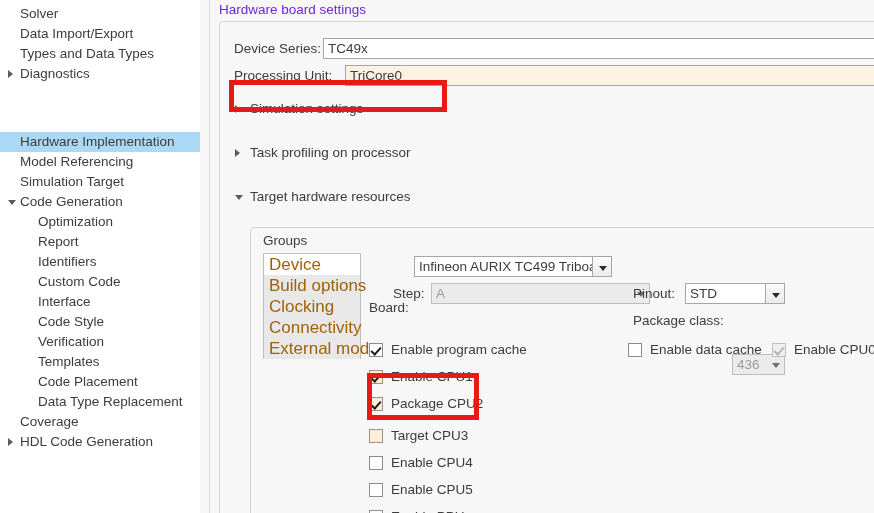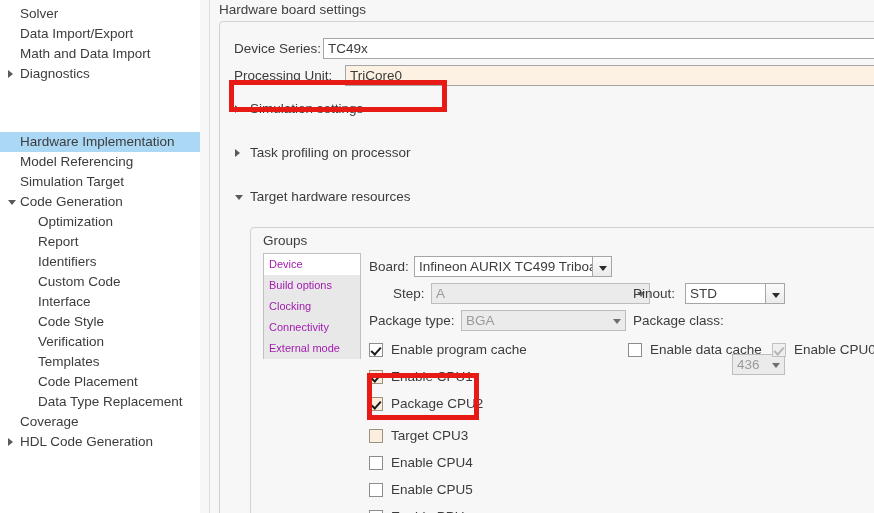--- a/index.html
+++ b/index.html
@@ -81,21 +81,21 @@
     left: 211px; top: 0;
     width: 663px; height: 513px;
     background: #f7f7f7;
     overflow: hidden;
   }
 
   .panel-title {
     position: absolute;
     left: 8px; top: 1px;
     font-size: 13.5px;
-    color: #404040;
+    color: #6d28d9;
     line-height: 18px;
   }
 
   .group-box {
     position: absolute;
     left: 8px; top: 21px;
     width: 680px;
     height: 500px;
     border: 1px solid #d2d2d2;
     border-radius: 4px;
@@ -188,22 +188,22 @@
     position: absolute;
     left: 12px; top: 25px;
     width: 98px;
     background: #e8e8e8;
     border: 1px solid #c0c0c0;
     border-bottom: none;
   }
   .groups-list .gitem {
     height: 21px;
     line-height: 21px;
-    font-size: 11px;
-    color: #a21caf;
+    font-size: 17px;
+    color: #a16207;
     padding-left: 5px;
     background: #e8e8e8;
     white-space: nowrap;
     cursor: default;
   }
   .groups-list .gitem.sel {
     background: #ffffff;
   }
 
   
@@ -302,21 +302,21 @@
   }
 </style>
 </head>
 <body>
 
 <div id="app">
 
   <div id="sidebar">
       <div class="tree-item lvl1"><span>Solver</span></div>
       <div class="tree-item lvl1"><span>Data Import/Export</span></div>
-      <div class="tree-item lvl1"><span>Math and Data Import</span></div>
+      <div class="tree-item lvl1"><span>Types and Data Types</span></div>
       <div class="tree-item lvl1"><span class="tw closed"></span><span>Diagnostics</span></div>
       <div class="tree-item lvl1 sel"><span>Hardware Implementation</span></div>
       <div class="tree-item lvl1"><span>Model Referencing</span></div>
       <div class="tree-item lvl1"><span>Simulation Target</span></div>
       <div class="tree-item lvl1"><span class="tw open"></span><span>Code Generation</span></div>
       <div class="tree-item lvl2"><span>Optimization</span></div>
       <div class="tree-item lvl2"><span>Report</span></div>
       <div class="tree-item lvl2"><span>Identifiers</span></div>
       <div class="tree-item lvl2"><span>Custom Code</span></div>
       <div class="tree-item lvl2"><span>Interface</span></div>
@@ -368,21 +368,21 @@
 
         <div class="groups-list" id="groups-list">
             <div class="gitem sel"><span>Device</span></div>
             <div class="gitem"><span>Build options</span></div>
             <div class="gitem"><span>Clocking</span></div>
             <div class="gitem"><span>Connectivity</span></div>
             <div class="gitem"><span>External mode</span></div>
           </div>
 
         <div class="rc" style="left:118px; top:28px;">
-          <div class="field-label" style="position:relative; left:0; display:inline-block;">Board:</div>
+          <div class="field-label" style="position:relative; left:0; display:inline-block;margin-top:41px;">Board:</div>
           <div class="combo" style="left:45px; top:0; width:198px;">
             <span>Infineon AURIX TC499 Triboard</span>
             <span class="arrow-btn"></span>
           </div>
         </div>
 
         <div class="rc" style="left:118px; top:55px;margin-left:24px;">
           <div class="field-label" style="position:relative; left:0; display:inline-block;">Step:</div>
           <div class="combo disabled flat" style="left:38px; top:0; width:219px;">
             <span>A</span>
@@ -391,27 +391,20 @@
         </div>
 
         <div class="rc" style="left:382px; top:55px;">
           <div class="field-label" style="position:relative; left:0; display:inline-block;">Pinout:</div>
           <div class="combo" style="left:52px; top:0; width:100px;">
             <span>STD</span>
             <span class="arrow-btn"></span>
           </div>
         </div>
 
-        <div class="rc" style="left:118px; top:82px;">
-          <div class="field-label" style="position:relative; left:0; display:inline-block;">Package type:</div>
-          <div class="combo disabled flat" style="left:92px; top:0; width:165px;">
-            <span>BGA</span>
-            <span class="arrow-btn"></span>
-          </div>
-        </div>
 
         <div class="rc" style="left:382px; top:82px;">
           <div class="field-label" style="position:relative; left:0; display:inline-block;">Package class:</div>
           <div class="combo disabled flat" style="left:99px; top:0; width:53px;margin-top:44px;">
             <span>436</span>
             <span class="arrow-btn"></span>
           </div>
         </div>
 
         <div class="cbrow" style="left:118px; top:112px;">

